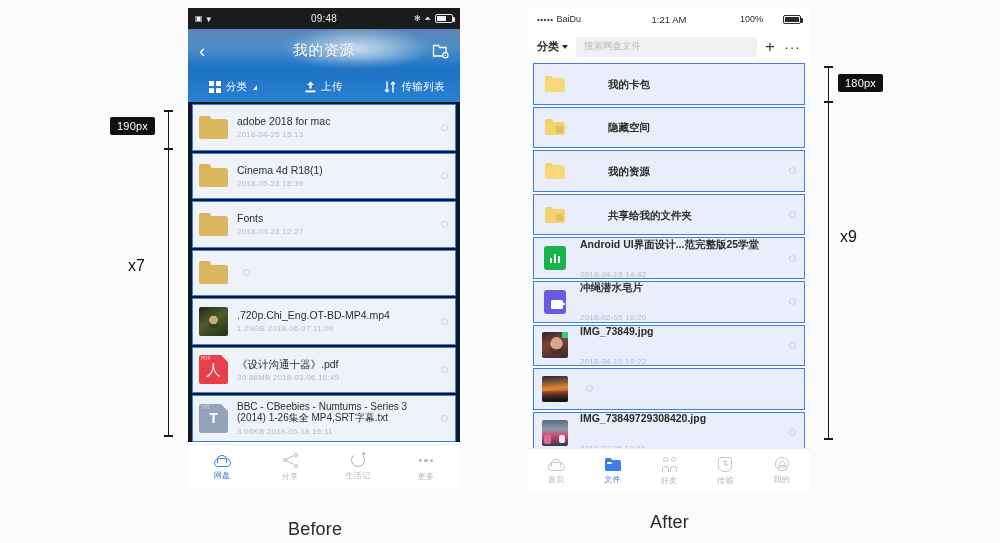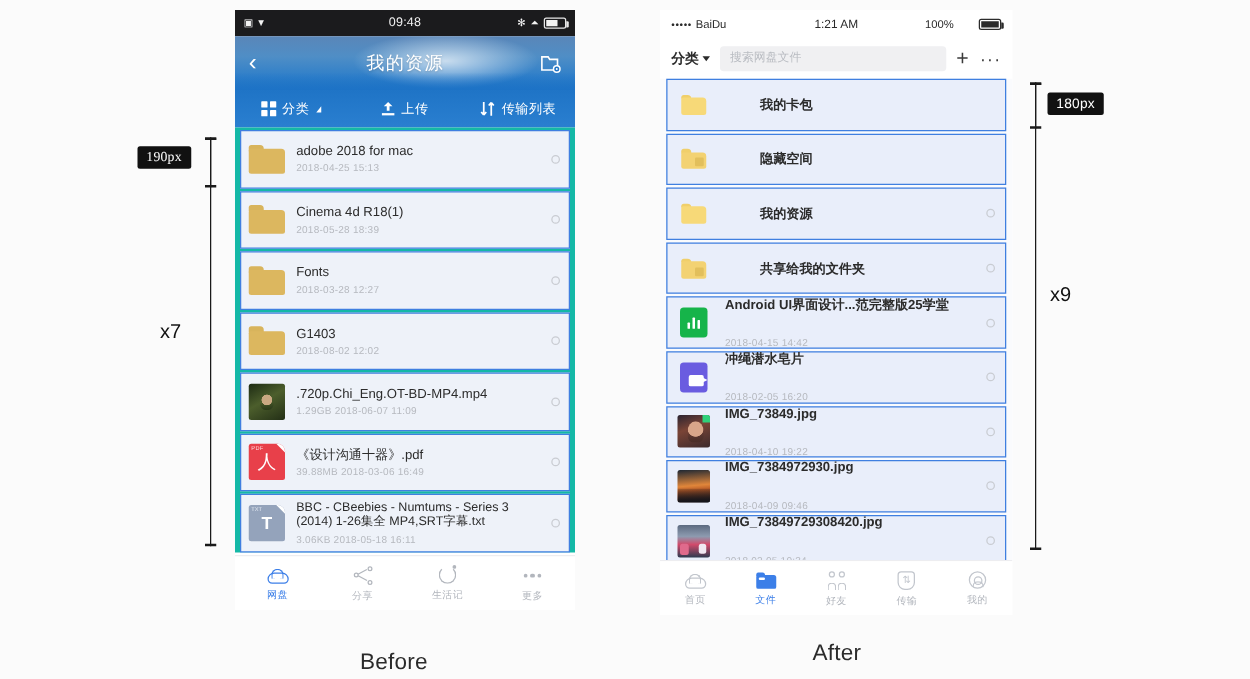--- a/index.html
+++ b/index.html
@@ -85,21 +85,21 @@
     height: 30px; background: linear-gradient(180deg,#1f74c6 0%, #2a7fd0 100%);
     display: flex; align-items: center; color: #fff; font-size: 10.5px;
   }
   .tb-item { flex: 1; display: flex; align-items: center; justify-content: center; gap: 5px; }
   .tb-item .lbl { letter-spacing: .4px; }
   .grid-ico { display: grid; grid-template-columns: 5px 5px; grid-template-rows: 5px 5px; gap: 1.5px; }
   .grid-ico b { background: #fff; display: block; border-radius: .5px; }
   .caret-sm { width: 0; height: 0; border-left: 4px solid transparent; border-bottom: 5px solid #fff; margin-left: 1px; }
 
   
-  .list-left { background: #14b8a6; padding: 2px 4px 0 4px; }
+  .list-left { background: #0f172a; padding: 2px 4px 0 4px; }
   .row-l {
     display: flex; align-items: center;
     height: 46.5px; margin-bottom: 2px;
     background: #eef2f9;
     border: 1.6px solid #3f7fe0;
     padding: 0 7px 0 6px;
     position: relative;
   }
   .row-l .thumb { width: 29px; height: 29px; flex: none; margin-right: 9px; }
   .row-l .meta { flex: 1; min-width: 0; }
@@ -372,24 +372,20 @@
         <div class="sel-circle"></div>
       </div>
 
       <div class="row-l">
         <div class="thumb">
             <div class="folder">
               <span class="tab"></span>
               <span class="body"></span>
             </div>
           </div>
-        <div class="meta">
-          <div class="nm">G1403</div>
-          <div class="sub">2018-08-02  12:02</div>
-        </div>
         <div class="sel-circle"></div>
       </div>
 
       <div class="row-l">
         <div class="thumb">
             <div class="fi fi-video"></div>
           </div>
         <div class="meta">
           <div class="nm">.720p.Chi_Eng.OT-BD-MP4.mp4</div>
           <div class="sub">1.29GB  2018-06-07  11:09</div>
@@ -578,24 +574,20 @@
           <div class="nm">IMG_73849.jpg</div>
           <div class="sub">2018-04-10  19:22</div>
         </div>
         <div class="sel-circle"></div>
       </div>
 
       <div class="row-r">
         <div class="thumb">
             <div class="fi fi-img-b" style="width:26px;height:26px"></div>
           </div>
-        <div class="meta">
-          <div class="nm">IMG_7384972930.jpg</div>
-          <div class="sub">2018-04-09  09:46</div>
-        </div>
         <div class="sel-circle"></div>
       </div>
 
       <div class="row-r">
         <div class="thumb">
             <div class="fi fi-img-c" style="width:26px;height:26px"></div>
           </div>
         <div class="meta">
           <div class="nm">IMG_73849729308420.jpg</div>
           <div class="sub">2018.02.05  10:34</div>
@@ -635,21 +627,21 @@
           </div>
         <div class="tl">传输</div>
       </div>
       <div class="tab" style="color:#c2c6cd">
         <div class="ic-mine"></div>
         <div class="tl">我的</div>
       </div>
     </div>
   </div>
 
-  <div class="badge" style="left:110px; top:117px;font-family:Liberation Serif, serif;">190px</div>
+  <div class="badge" style="left:110px; top:117px;">190px</div>
   <div class="vline" style="left:168px; top:110px; height:40px;"></div>
 
   <div class="vline" style="left:168px; top:110px; height:327px;"></div>
   <div class="mult" style="left:128px; top:257px;">x7</div>
 
   <div class="badge" style="left:838px; top:74px;">180px</div>
   <div class="vline" style="left:828px; top:66px; height:37px;"></div>
 
   <div class="vline" style="left:828px; top:66px; height:374px;"></div>
   <div class="mult" style="left:840px; top:228px;">x9</div>

